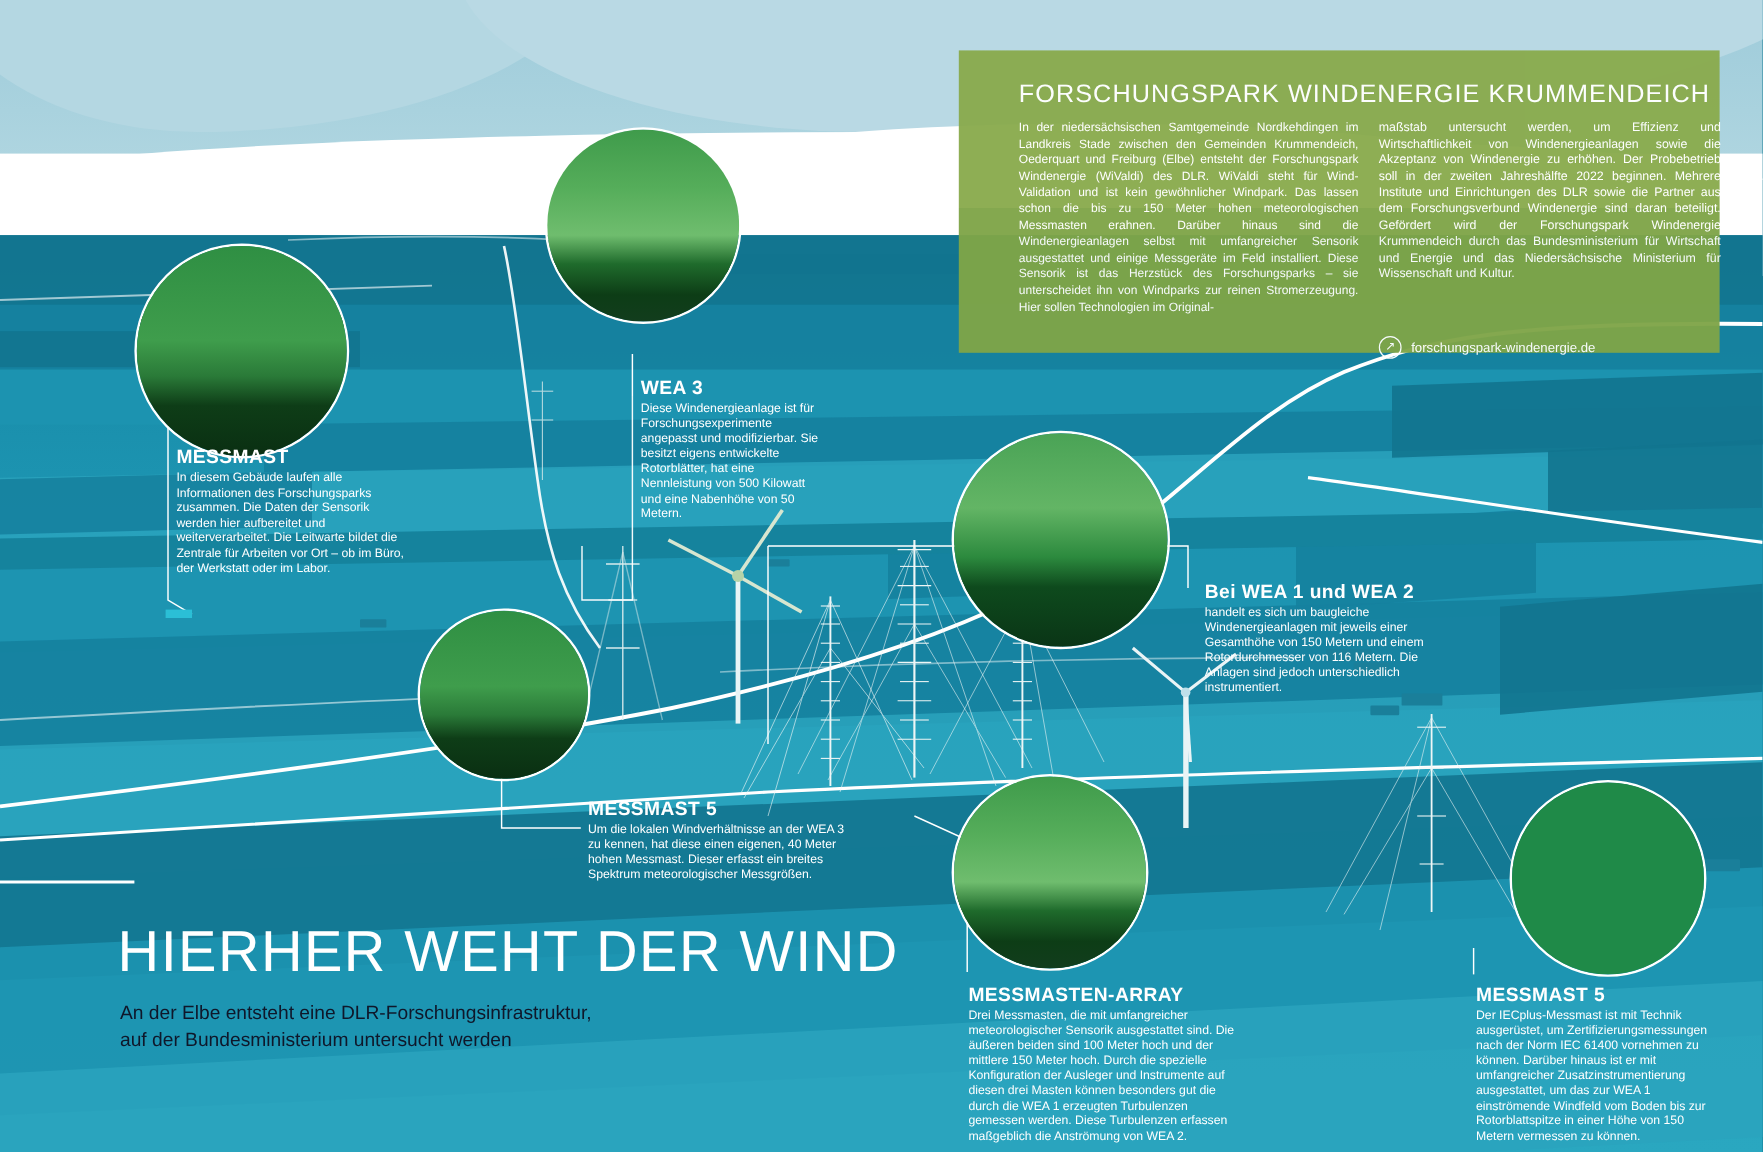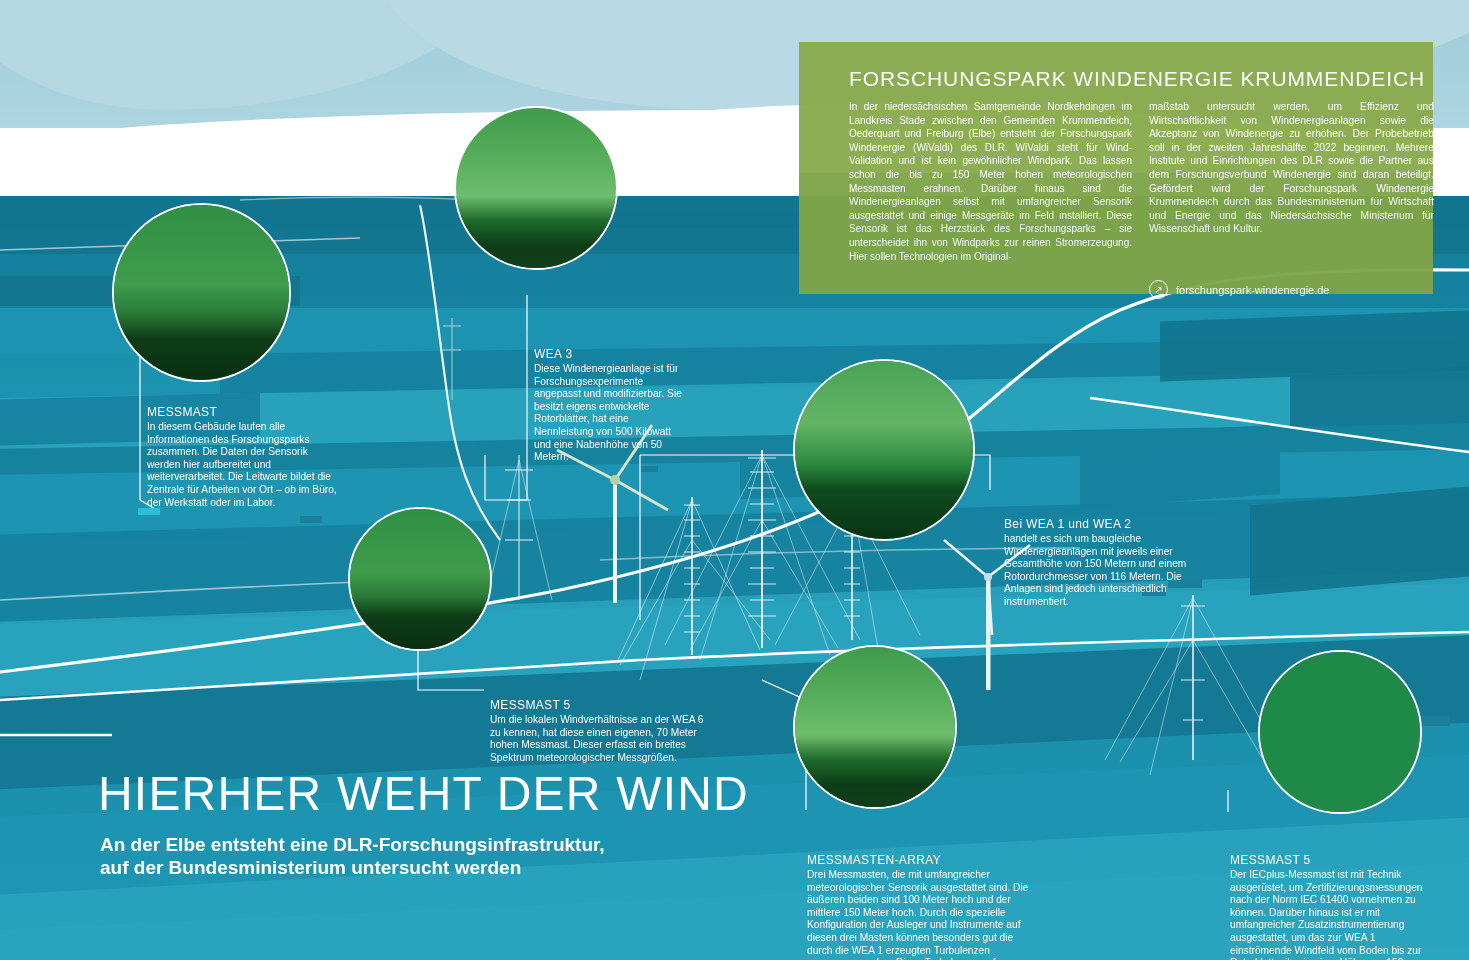--- a/index.html
+++ b/index.html
@@ -37,43 +37,43 @@
   .inset .grass{position:absolute;left:0;top:0;width:100%;height:100%;
          background:linear-gradient(180deg,#3f9b4b 0%,#55ad5a 30%,#6fbd6e 55%,#1f6b2c 70%,#0d3d16 86%,#123d1d 100%);}
   .inset .grass2{position:absolute;left:0;top:0;width:100%;height:100%;
          background:linear-gradient(180deg,#2f8f43 0%,#3f9d4c 45%,#2a7a38 62%,#0e3d17 76%,#0a2f12 100%);}
   .inset .grass3{position:absolute;left:0;top:0;width:100%;height:100%;
          background:#1f8a48;}
   .inset .grassflat{position:absolute;left:0;top:0;width:100%;height:100%;
          background:linear-gradient(180deg,#4aa356 0%,#63b565 35%,#2c8a3e 58%,#0e4a1d 72%,#0a3516 100%);}
   
   .callout{position:absolute;color:#ffffff;}
-  .callout .ttl{font-weight:normal;font-size:12px;letter-spacing:.35px;margin-bottom:2px;margin-top:32px;}
+  .callout .ttl{font-weight:bold;font-size:16px;letter-spacing:.35px;margin-bottom:2px;}
   .callout .bdy{font-size:10.2px;line-height:12.6px;}
   
   .panel{position:absolute;left:799px;top:42px;width:634px;height:252px;
          background:linear-gradient(180deg,#8aab4e 0%,#8aab4e 52%,#7fa548 52%,#7fa548 100%);
          opacity:.96;}
   .panel h1{margin:0;position:absolute;left:50px;top:25px;color:#ffffff;
             font-size:21px;font-weight:400;letter-spacing:.9px;}
   .pcolL{position:absolute;left:50px;top:58px;width:283px;color:#fff;
          font-size:10px;line-height:13.6px;text-align:justify;}
   .pcolR{position:absolute;left:350px;top:58px;width:285px;color:#fff;
          font-size:10.3px;line-height:13.6px;text-align:justify;}
   .linkrow{position:absolute;left:350px;top:238px;display:flex;align-items:center;gap:8px;}
   .linkicon{width:17px;height:17px;border-radius:50%;border:1.4px solid #fff;
             display:flex;align-items:center;justify-content:center;
             color:#fff;font-size:10px;line-height:1;}
   .linktxt{color:#fff;font-size:11px;}
   
   .maintitle{position:absolute;left:98px;top:766px;color:#ffffff;
              font-size:48px;font-weight:300;letter-spacing:1.2px;
              font-family:"Liberation Sans",sans-serif;white-space:nowrap;}
-  .subtitle{position:absolute;left:100px;top:833px;color:#ffffff;
-            font-size:19px;line-height:23px;font-weight:700;}
+  .subtitle{position:absolute;left:100px;top:833px;color:#0f172a;
+            font-size:16px;line-height:23px;font-weight:400;}
 </style>
 </head>
 <body>
 
 <div id="poster">
 
   <div class="sky">
     <div class="cloud1"></div>
     <div class="cloud2"></div>
   </div>
@@ -412,21 +412,21 @@
     <div class="bdy">Diese Windenergieanlage ist für Forschungsexperimente angepasst und modifizierbar. Sie besitzt eigens entwickelte Rotorblätter, hat eine Nennleistung von 500 Kilowatt und eine Nabenhöhe von 50 Metern.</div>
   </div>
 
   <div class="callout" style="left:1004px;top:485px;width:215px;">
     <div class="ttl">Bei WEA 1 und WEA 2</div>
     <div class="bdy">handelt es sich um baugleiche Windenergieanlagen mit jeweils einer Gesamthöhe von 150 Metern und einem Rotordurchmesser von 116 Metern. Die Anlagen sind jedoch unterschiedlich instrumentiert.</div>
   </div>
 
   <div class="callout" style="left:490px;top:666px;width:218px;">
     <div class="ttl">MESSMAST 5</div>
-    <div class="bdy">Um die lokalen Windverhältnisse an der WEA 6 zu kennen, hat diese einen eigenen, 70 Meter hohen Messmast. Dieser erfasst ein breites Spektrum meteorologischer Messgrößen.</div>
+    <div class="bdy">Um die lokalen Windverhältnisse an der WEA 3 zu kennen, hat diese einen eigenen, 40 Meter hohen Messmast. Dieser erfasst ein breites Spektrum meteorologischer Messgrößen.</div>
   </div>
 
   <div class="callout" style="left:807px;top:821px;width:224px;">
     <div class="ttl">MESSMASTEN-ARRAY</div>
     <div class="bdy">Drei Messmasten, die mit umfangreicher meteorologischer Sensorik ausgestattet sind. Die äußeren beiden sind 100 Meter hoch und der mittlere 150 Meter hoch. Durch die spezielle Konfiguration der Ausleger und Instrumente auf diesen drei Masten können besonders gut die durch die WEA 1 erzeugten Turbulenzen gemessen werden. Diese Turbulenzen erfassen maßgeblich die Anströmung von WEA 2.</div>
   </div>
 
   <div class="callout" style="left:1230px;top:821px;width:200px;">
     <div class="ttl">MESSMAST 5</div>
     <div class="bdy">Der IECplus-Messmast ist mit Technik ausgerüstet, um Zertifizierungsmessungen nach der Norm IEC 61400 vornehmen zu können. Darüber hinaus ist er mit umfangreicher Zusatzinstrumentierung ausgestattet, um das zur WEA 1 einströmende Windfeld vom Boden bis zur Rotorblattspitze in einer Höhe von 150 Metern vermessen zu können.</div>

